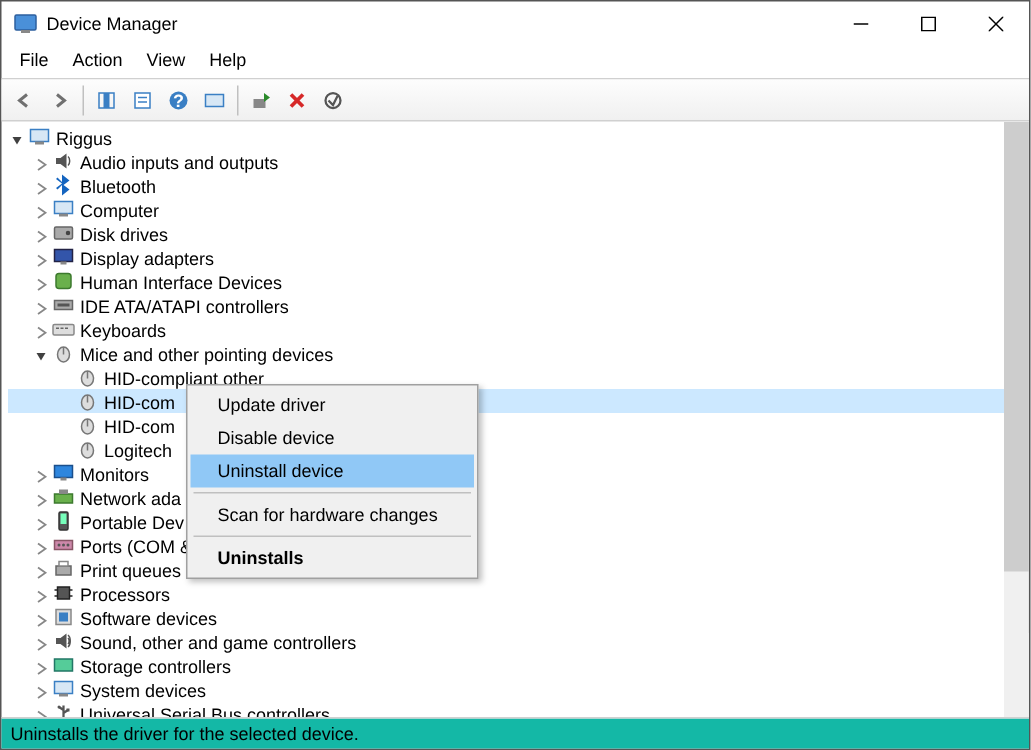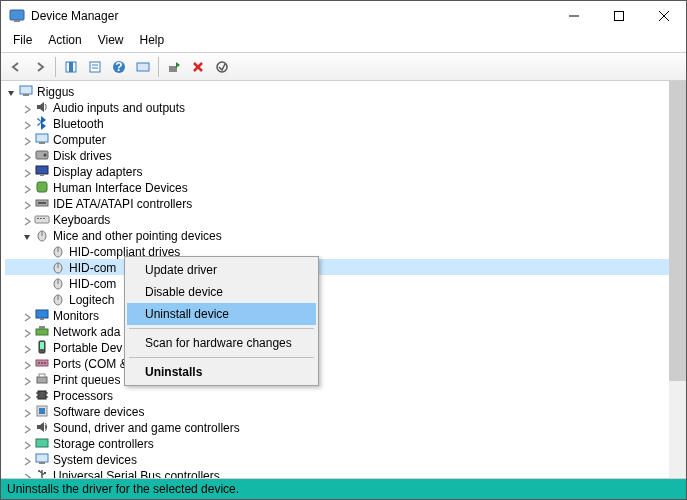--- a/index.html
+++ b/index.html
@@ -268,21 +268,21 @@
           </span>
     <span class="node-label">Mice and other pointing devices</span>
   </div>
         <div class="node " style="padding-left:44px">
         <span class="nodeicon">
             <svg viewBox="0 0 16 16">
               <ellipse cx="8" cy="9" rx="4" ry="5" fill="#ddd" stroke="#777"></ellipse>
               <line x1="8" y1="4" x2="8" y2="9" stroke="#777"></line>
             </svg>
           </span>
-        <span class="node-label">HID-compliant drives</span>
+        <span class="node-label">HID-compliant other</span>
       </div>
         <div class="node selected" style="padding-left:44px">
         <span class="nodeicon">
             <svg viewBox="0 0 16 16">
               <ellipse cx="8" cy="9" rx="4" ry="5" fill="#ddd" stroke="#777"></ellipse>
               <line x1="8" y1="4" x2="8" y2="9" stroke="#777"></line>
             </svg>
           </span>
         <span class="node-label">HID-com</span>
       </div>
@@ -412,21 +412,21 @@
             <svg width="9" height="9">
               <path d="M2 1 L7 4.5 L2 8" fill="none" stroke="#888" stroke-width="1.2"></path>
             </svg>
           </span>
     <span class="nodeicon">
             <svg viewBox="0 0 16 16">
               <path d="M3 6h3l4-3v10l-4-3H3z" fill="#555"></path>
               <path d="M11 4c2 1.5 2 6.5 0 8M11 6c1 1 1 3 0 4" stroke="#555" fill="none"></path>
             </svg>
           </span>
-    <span class="node-label">Sound, driver and game controllers</span>
+    <span class="node-label">Sound, other and game controllers</span>
   </div>
         <div class="node" style="padding-left:16px">
     <span class="twisty">
             <svg width="9" height="9">
               <path d="M2 1 L7 4.5 L2 8" fill="none" stroke="#888" stroke-width="1.2"></path>
             </svg>
           </span>
     <span class="nodeicon">
             <svg viewBox="0 0 16 16">
               <rect x="2" y="4" width="12" height="8" fill="#5c9" stroke="#276"></rect>

